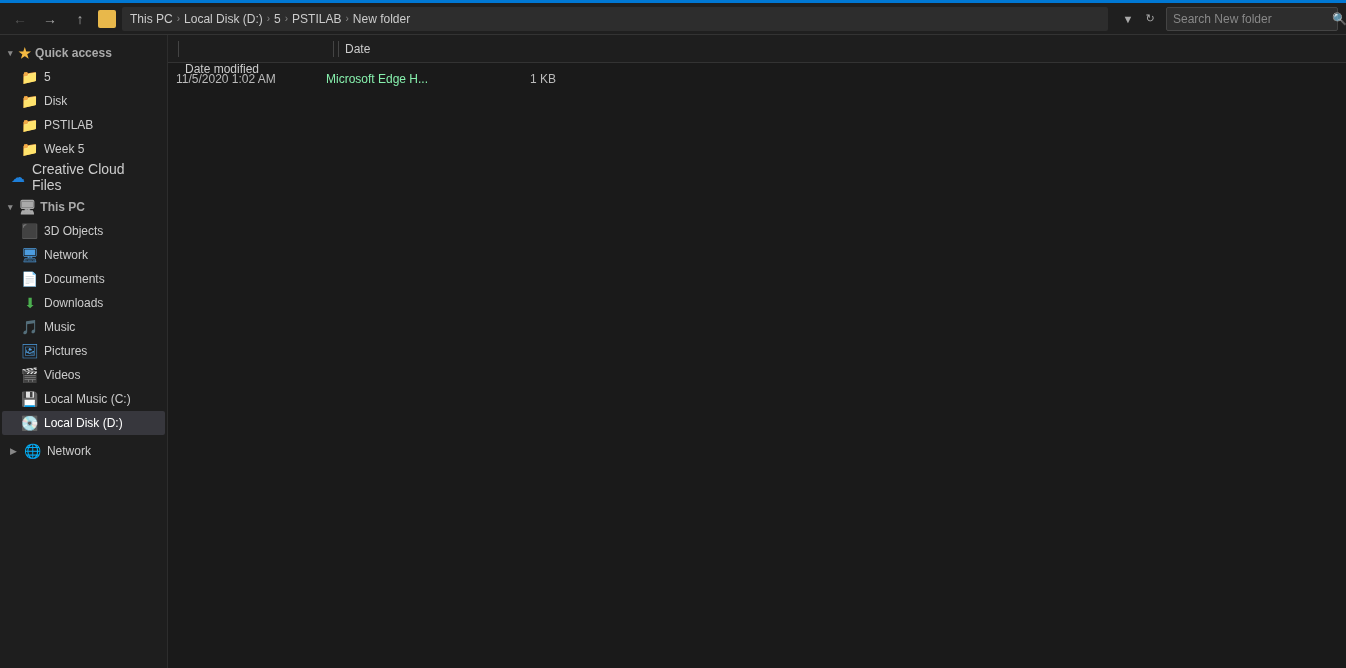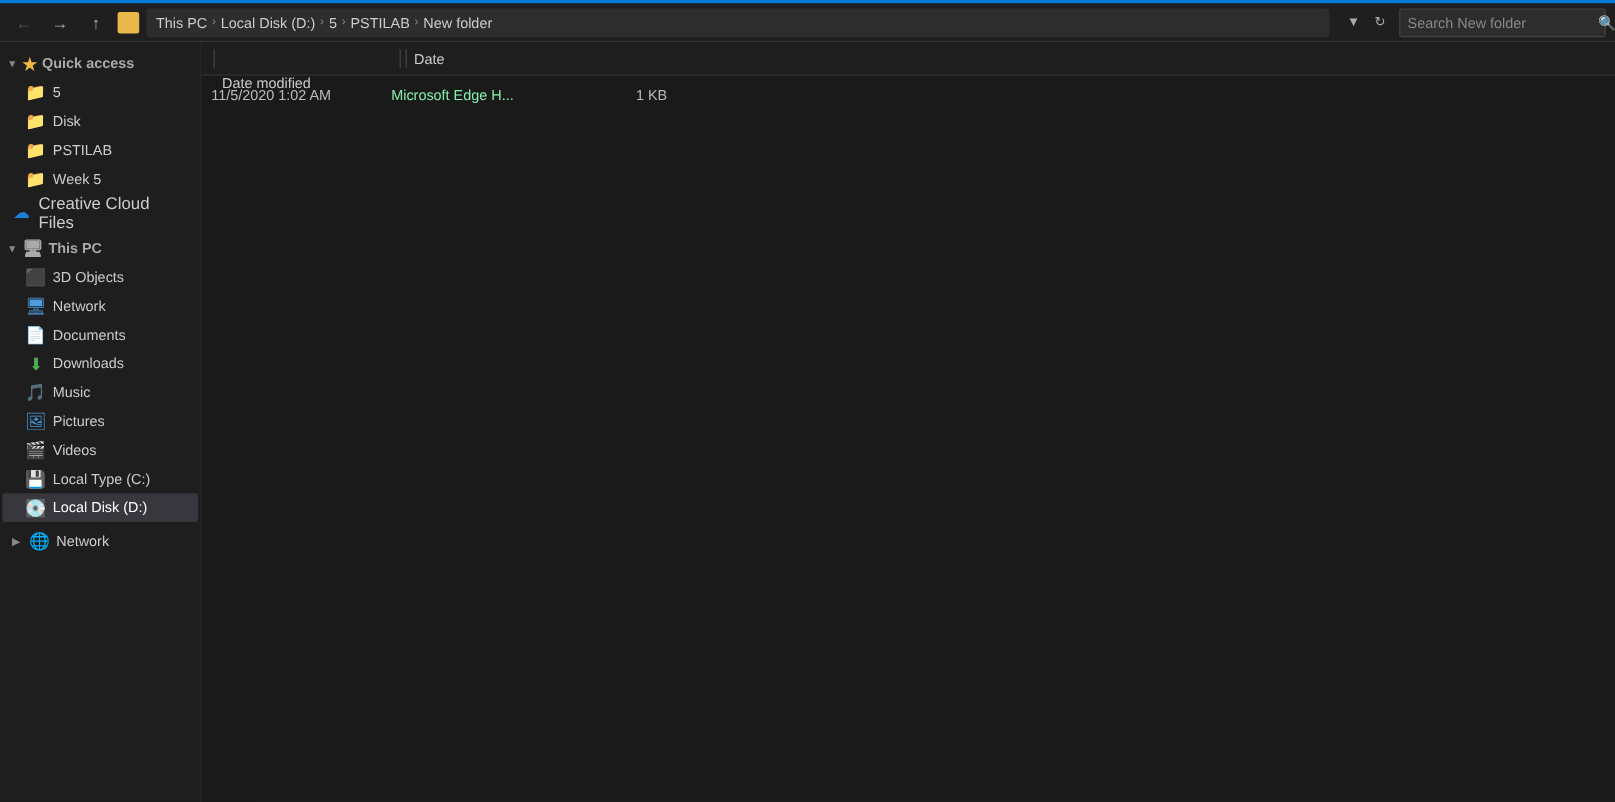--- a/index.html
+++ b/index.html
@@ -382,21 +382,21 @@
     <div class="sidebar-item">
       <div class="sidebar-item-icon icon-pics">🖼</div>
       <span>Pictures</span>
     </div>
     <div class="sidebar-item">
       <div class="sidebar-item-icon icon-videos">🎬</div>
       <span>Videos</span>
     </div>
     <div class="sidebar-item">
       <div class="sidebar-item-icon icon-drive-c">💾</div>
-      <span>Local Type (C:)</span>
+      <span>Local Music (C:)</span>
     </div>
     <div class="sidebar-item active">
       <div class="sidebar-item-icon icon-drive-d">💽</div>
       <span>Local Disk (D:)</span>
     </div>
 
     <div class="sidebar-item" style="padding-left: 8px; margin-top: 4px;">
       <span class="sidebar-group-arrow">▶</span>
       <div class="sidebar-item-icon icon-network">🌐</div>
       <span>Network</span>

